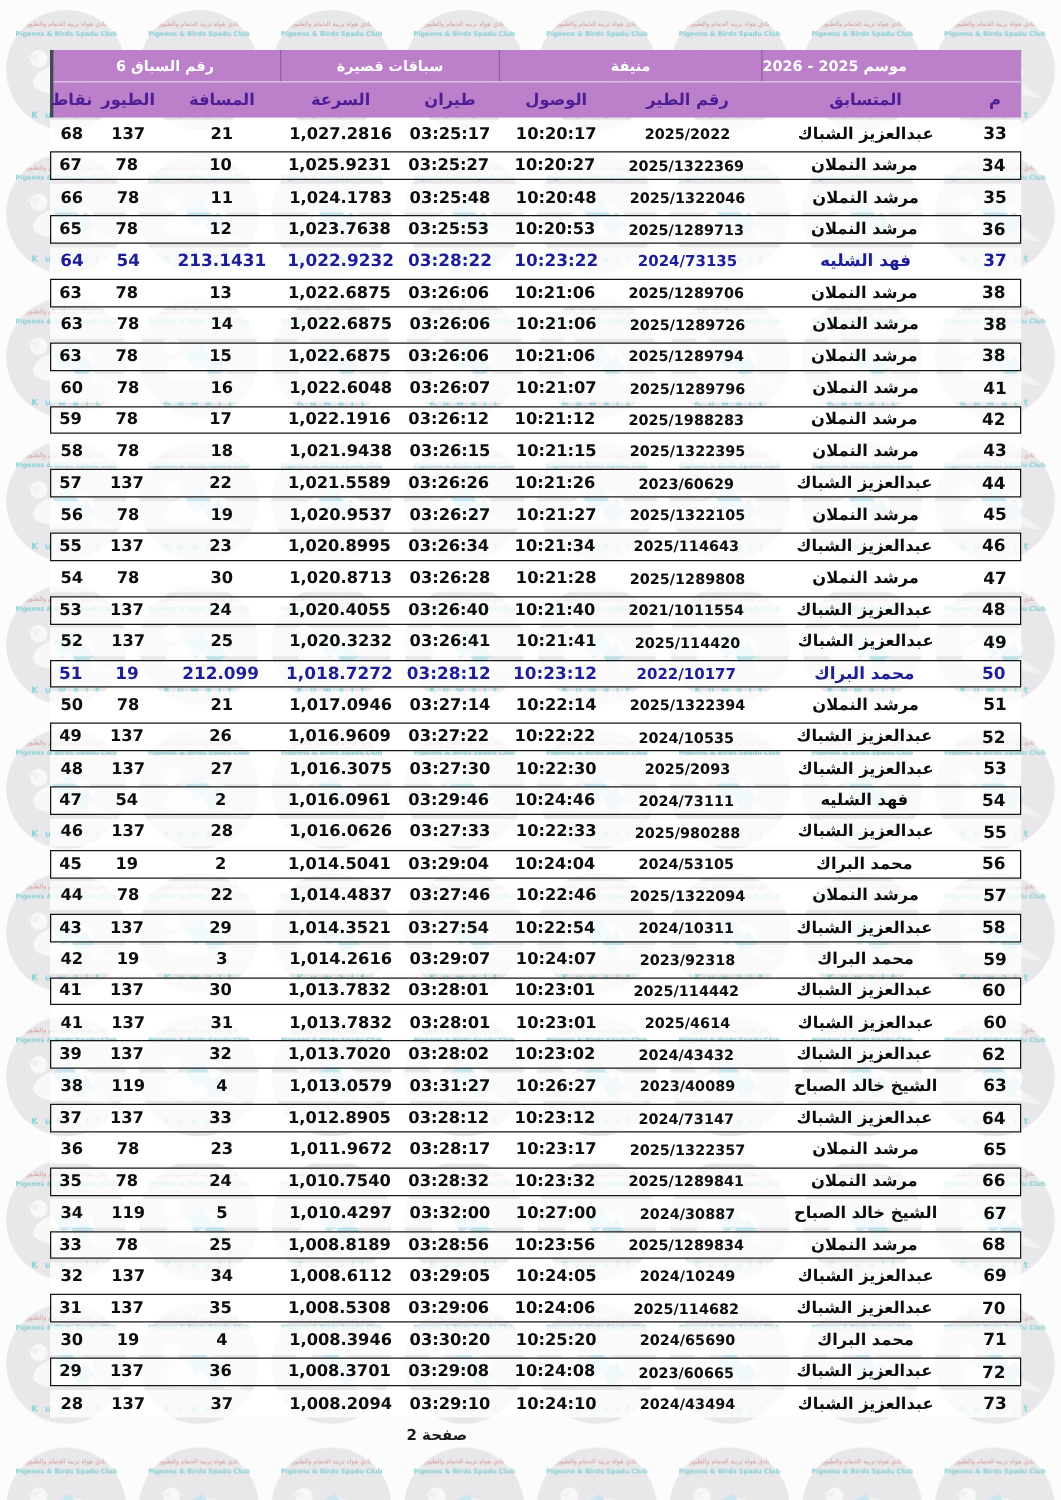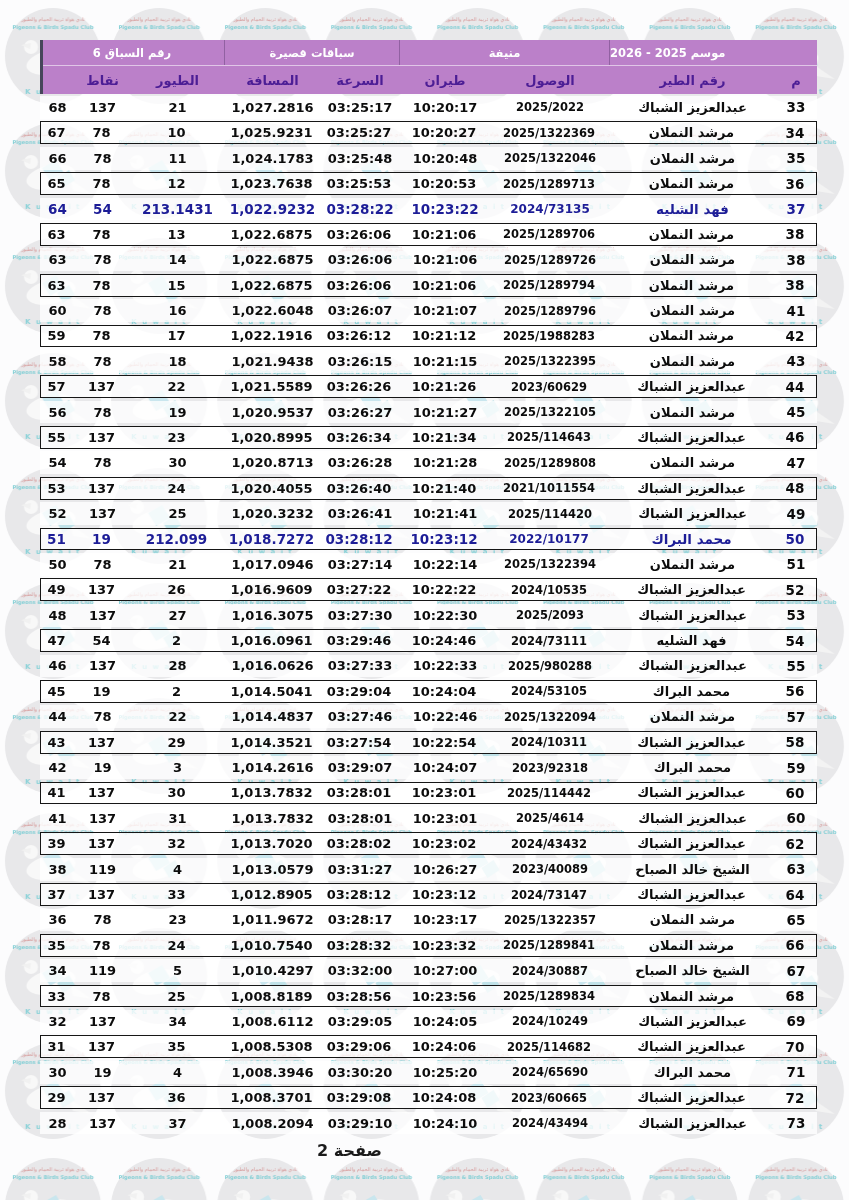--- a/index.html
+++ b/index.html
@@ -15,21 +15,21 @@
   .hdr-cols{display:grid;grid-template-columns:42px 165px 120px 90px 80px 95px 95px 55px 35px;background:#bb80c9;height:28px;border-top:1px solid rgba(255,255,255,.55);}
   .hdr-cols .col-h{display:flex;align-items:center;justify-content:center;color:#4c1d95;font-weight:bold;font-size:13px;white-space:nowrap;}
   .rows{display:flex;flex-direction:column;gap:2.6px;margin-top:2px;}
   .row{display:grid;grid-template-columns:42px 165px 120px 90px 80px 95px 95px 55px 35px;height:22.8px;background:rgba(255,255,255,0.78);box-sizing:border-box;}
   .row.boxed{border:1.5px solid #161616;}
   .cell{display:flex;align-items:center;justify-content:center;font-size:13px;font-weight:bold;color:#0c0c0c;white-space:nowrap;overflow:hidden;}
   .cell.c-bird_no{font-size:11.5px;}
   .cell.c-rank{font-size:13.5px;}
   .row.hl .cell{color:#1d1d97;font-size:13.5px;}
   .row.hl .cell.c-bird_no{font-size:12px;}
-  .page-footer{position:absolute;left:0;top:1141px;width:699px;text-align:center;z-index:1;font-size:16px;font-weight:bold;color:#1a1a1a;direction:rtl;}
+  .page-footer{position:absolute;left:0;top:1141px;width:699px;text-align:center;z-index:1;font-size:12px;font-weight:bold;color:#1a1a1a;direction:rtl;}
 </style>
 </head>
 <body>
 
 <div class="page">
 
   <svg class="watermark" width="849" height="1200" viewBox="0 0 849 1200" aria-hidden="true">
     <defs>
       <pattern id="wm" width="106.125" height="115" patternUnits="userSpaceOnUse">
         <circle cx="53" cy="56" r="48" fill="#e8e8ea"></circle>
@@ -53,20 +53,21 @@
 
     <div class="table-header">
       <div class="hdr-top">
         <div class="hcell season">موسم 2025 - 2026</div>
         <div class="hcell">منيفة</div>
         <div class="hcell">سباقات قصيرة</div>
         <div class="hcell">رقم السباق 6</div>
       </div>
       <div class="hdr-cols">
           <div class="col-h">م</div>
+          <div class="col-h">المتسابق</div>
           <div class="col-h">رقم الطير</div>
           <div class="col-h">الوصول</div>
           <div class="col-h">طيران</div>
           <div class="col-h">السرعة</div>
           <div class="col-h">المسافة</div>
           <div class="col-h">الطيور</div>
           <div class="col-h">نقاط</div>
         </div>
     </div>
 

